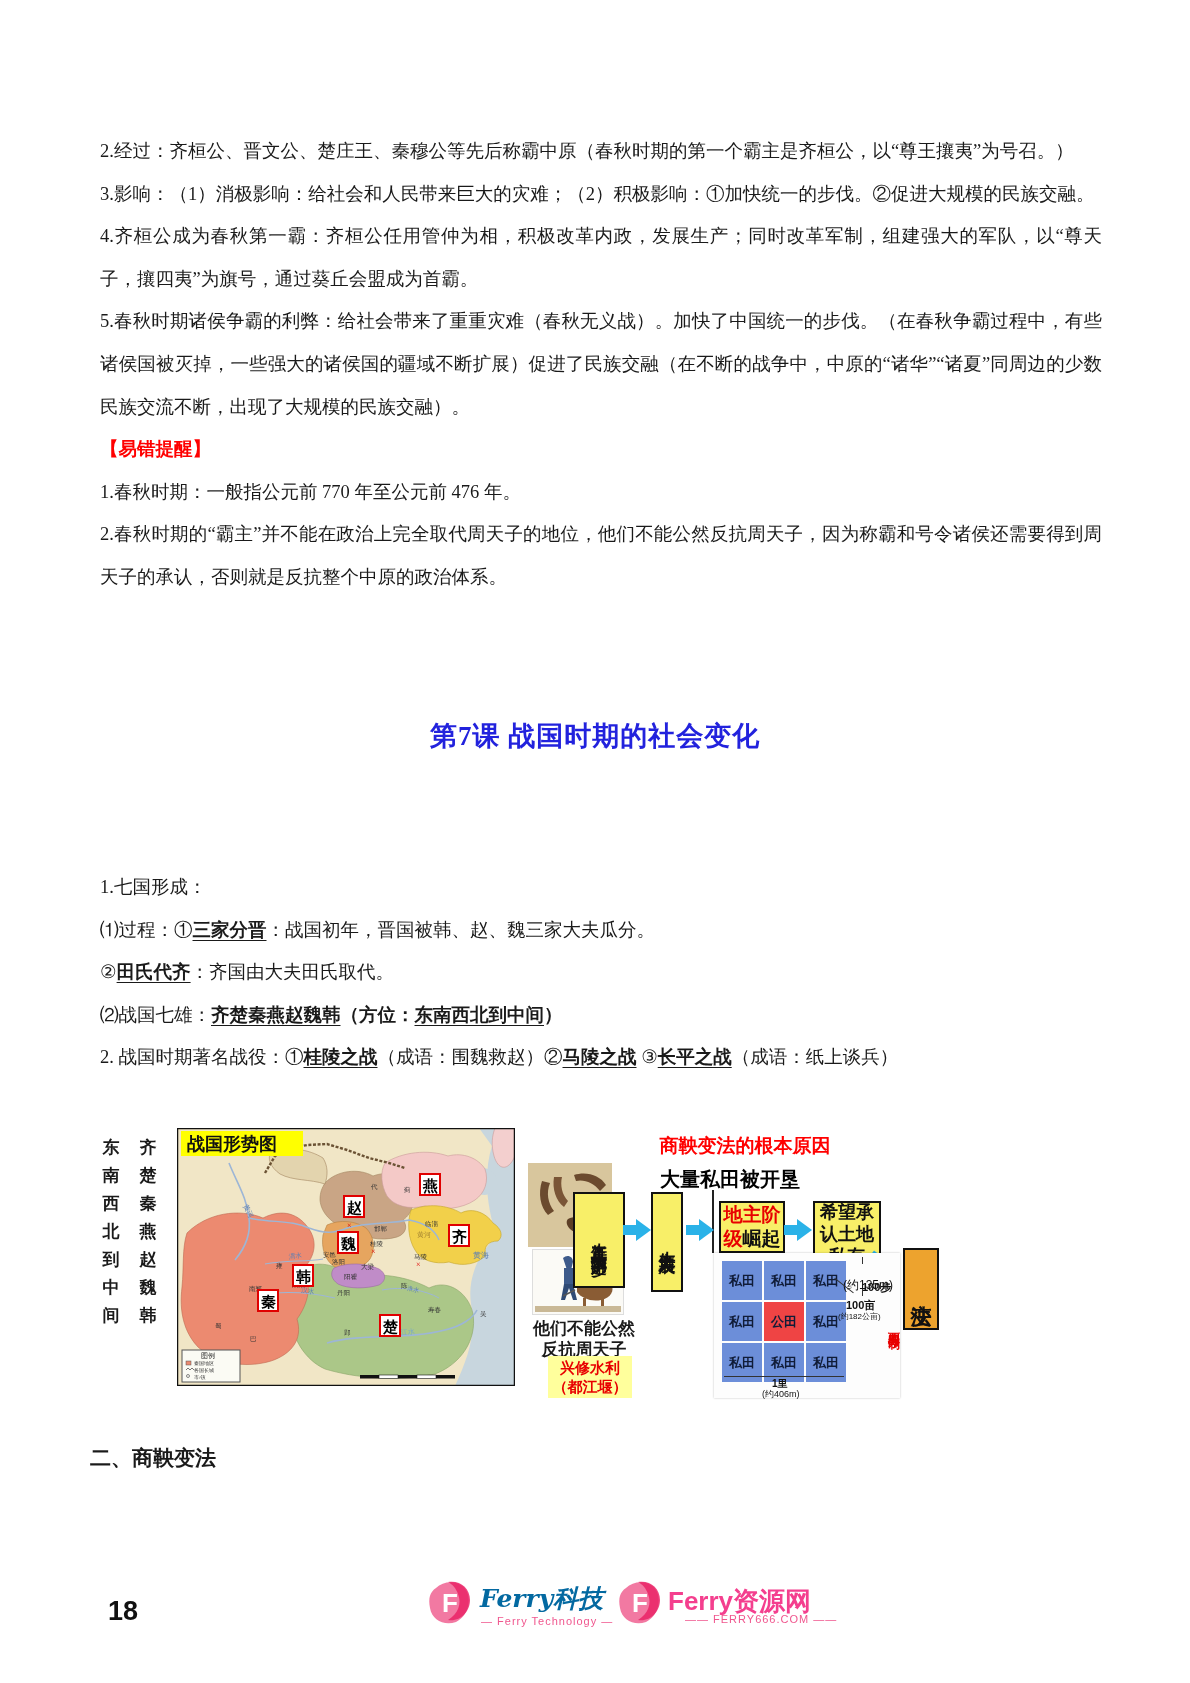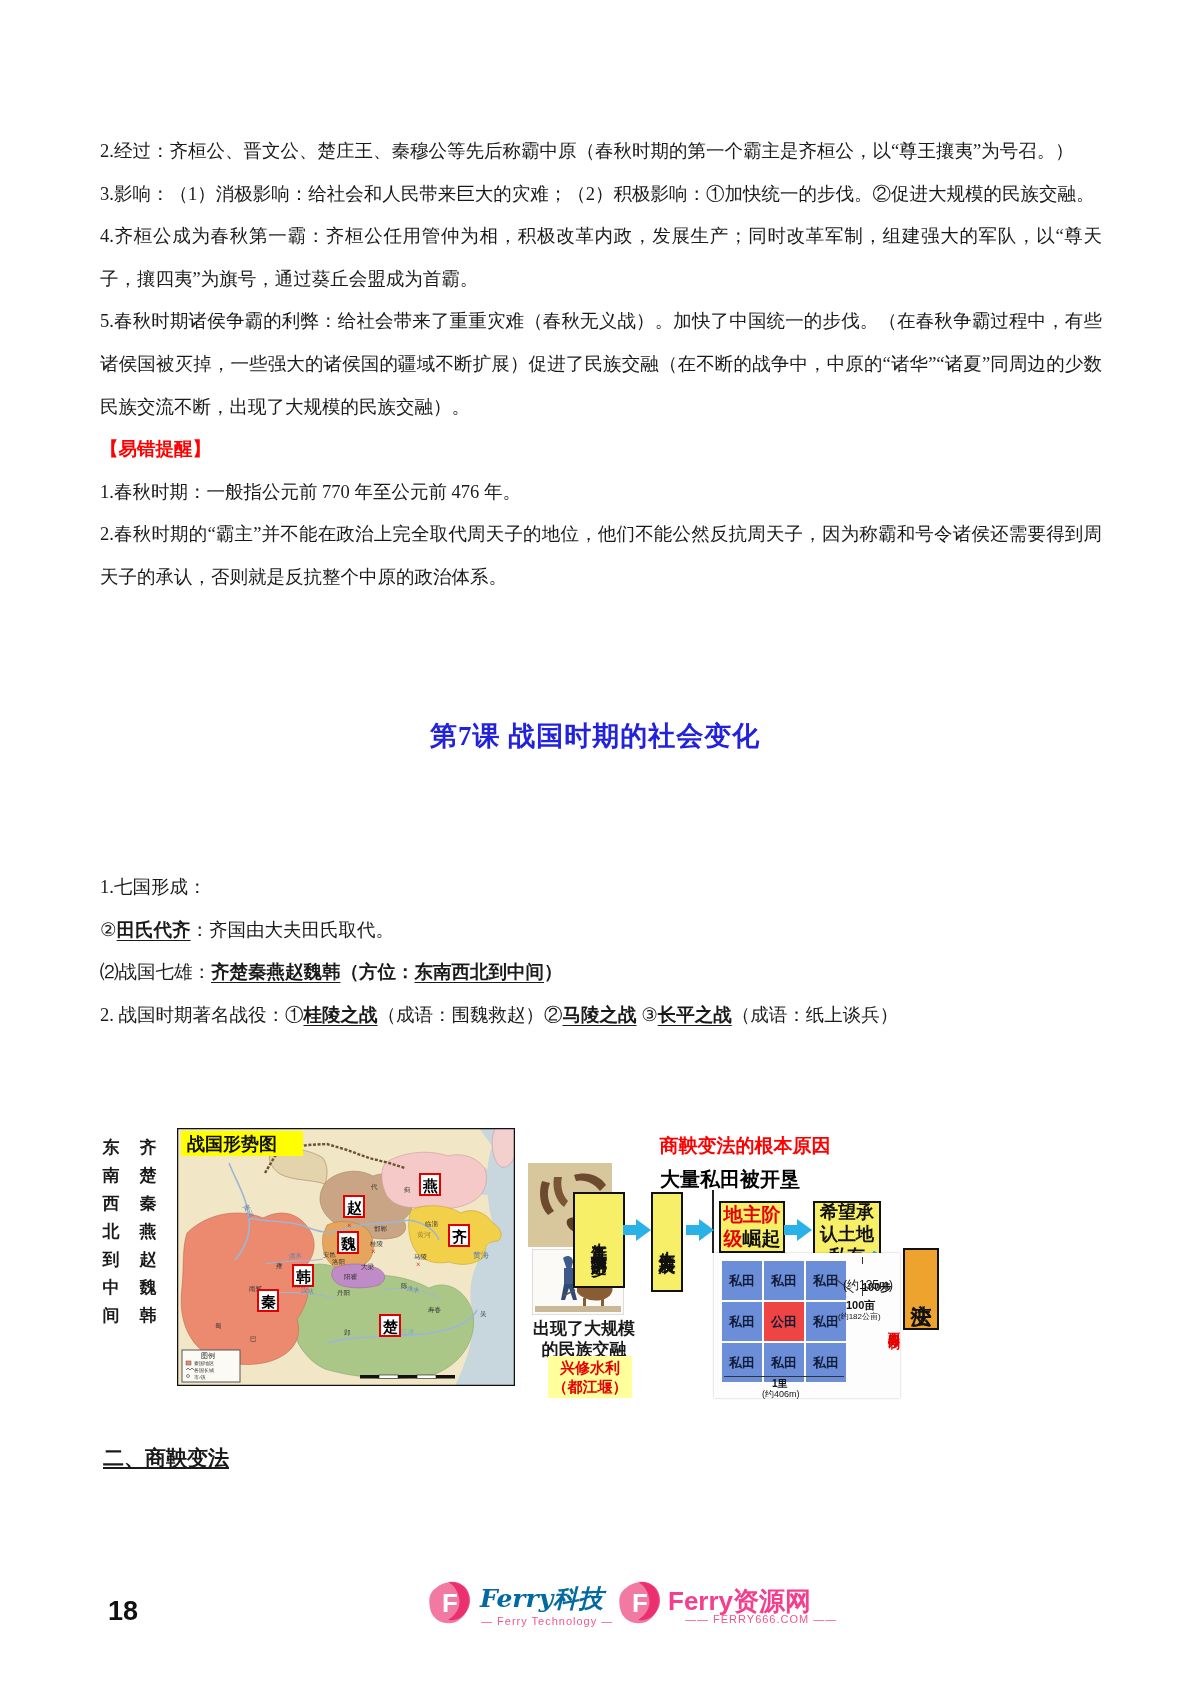--- a/index.html
+++ b/index.html
@@ -9,21 +9,21 @@
   
   .textblock{position:absolute;left:100px;width:1002px;font-size:18.5px;line-height:42.6px;
              text-align:justify;}
   .textblock p{margin:0;}
   .alert-h{color:#ff0000;font-weight:bold;}
   .lesson-title{position:absolute;left:0;top:718px;width:1190px;margin:0;text-align:center;
                 color:#2222dd;font-size:27px;font-weight:bold;letter-spacing:1px;}
   .sec-h{font-weight:bold;}
   .bu{font-weight:bold;text-decoration:underline;text-underline-offset:4px;}
   .bb{font-weight:bold;}
-  .sec2-h{position:absolute;left:103px;top:1444px;margin:0;font-size:21px;font-weight:bold;text-decoration:underline;}
+  .sec2-h{position:absolute;left:90px;top:1444px;margin:0;font-size:21px;font-weight:bold;}
   
   .vcol{position:absolute;width:20px;font-weight:bold;font-size:17px;line-height:28px;
         word-break:break-all;text-align:center;}
   
   .fc-title{position:absolute;left:640px;top:1133px;width:210px;margin:0;text-align:center;
             color:#ff0000;font-weight:bold;font-size:19px;font-family:"Liberation Sans",sans-serif;}
   .fc-callout{position:absolute;left:660px;top:1166px;margin:0;font-weight:bold;font-size:20px;
               font-family:"Liberation Sans",sans-serif;color:#000;}
   .vline{position:absolute;width:2px;background:#222;}
   .ybox{position:absolute;background:#f8ef68;border:2px solid #111;box-sizing:border-box;
@@ -78,20 +78,21 @@
     <p>5.春秋时期诸侯争霸的利弊：给社会带来了重重灾难（春秋无义战）。加快了中国统一的步伐。（在春秋争霸过程中，有些诸侯国被灭掉，一些强大的诸侯国的疆域不断扩展）促进了民族交融（在不断的战争中，中原的“诸华”“诸夏”同周边的少数民族交流不断，出现了大规模的民族交融）。</p>
     <p class="alert-h">【易错提醒】</p>
     <p>1.春秋时期：一般指公元前 770 年至公元前 476 年。</p>
     <p>2.春秋时期的“霸主”并不能在政治上完全取代周天子的地位，他们不能公然反抗周天子，因为称霸和号令诸侯还需要得到周天子的承认，否则就是反抗整个中原的政治体系。</p>
   </div>
 
   <h1 class="lesson-title">第7课 战国时期的社会变化</h1>
 
   <div class="textblock" style="top:866px;">
     <p>1.七国形成：</p>
+    <p><span>⑴过程：①</span><span class="bu">三家分晋</span><span>：战国初年，晋国被韩、赵、魏三家大夫瓜分。</span></p>
     <p><span>②</span><span class="bu">田氏代齐</span><span>：齐国由大夫田氏取代。</span></p>
     <p><span>⑵战国七雄：</span><span class="bu">齐楚秦燕赵魏韩</span><span class="bb">（方位：</span><span class="bu">东南西北到中间</span><span class="bb">）</span></p>
     <p><span>2. 战国时期著名战役：①</span><span class="bu">桂陵之战</span><span>（成语：围魏救赵）②</span><span class="bu">马陵之战</span><span> ③</span><span class="bu">长平之战</span><span>（成语：纸上谈兵）</span></p>
   </div>
 
   <div class="vcol" style="left:101px;top:1134px;">东南西北到中间</div>
   <div class="vcol" style="left:138px;top:1134px;">齐楚秦燕赵魏韩</div>
 
   <svg class="abs" style="left:177px;top:1128px;" width="338" height="258" viewBox="0 0 338 258">
     <rect x="0" y="0" width="338" height="258" fill="#f1e6c6" stroke="none"></rect>
@@ -233,21 +234,21 @@
       <rect x="31" y="18" width="9" height="16" fill="#3d5a8a"></rect>
       <path d="M31,34 L28,50 L32,50 L36,38 L40,50 L44,50 L40,34 Z" fill="#2f4a75"></path>
       <path d="M40,12 C48,6 56,4 62,8" fill="none" stroke="#555" stroke-width="1.5"></path>
       <path d="M44,30 C54,24 70,26 78,34 C82,40 78,48 68,50 C58,52 48,48 44,42 Z" fill="#8a5c34"></path>
       <rect x="50" y="48" width="3" height="10" fill="#8a5c34"></rect>
         <rect x="68" y="48" width="3" height="10" fill="#8a5c34"></rect>
       <path d="M42,40 L30,46" stroke="#555" stroke-width="1.5"></path>
       <rect x="2" y="56" width="86" height="6" fill="#c9b896"></rect>
     </svg>
   </div>
-  <p class="cap-tools">出现了大规模的民族交融</p>
+  <p class="cap-tools">他们不能公然反抗周天子</p>
   <p class="cap-water">兴修水利（都江堰）</p>
 
   <div class="ybox vtext" style="left:573px;top:1192px;width:52px;height:96px;font-size:16px;line-height:24px;">生产工具与技术的进步</div>
   <div class="arr" style="left:623px;top:1219px;">
       <i class="stem"></i>
       <i class="head"></i>
     </div>
   <div class="ybox vtext" style="left:651px;top:1192px;width:32px;height:100px;font-size:17px;">生产力发展</div>
   <div class="arr" style="left:686px;top:1219px;">
       <i class="stem"></i>

